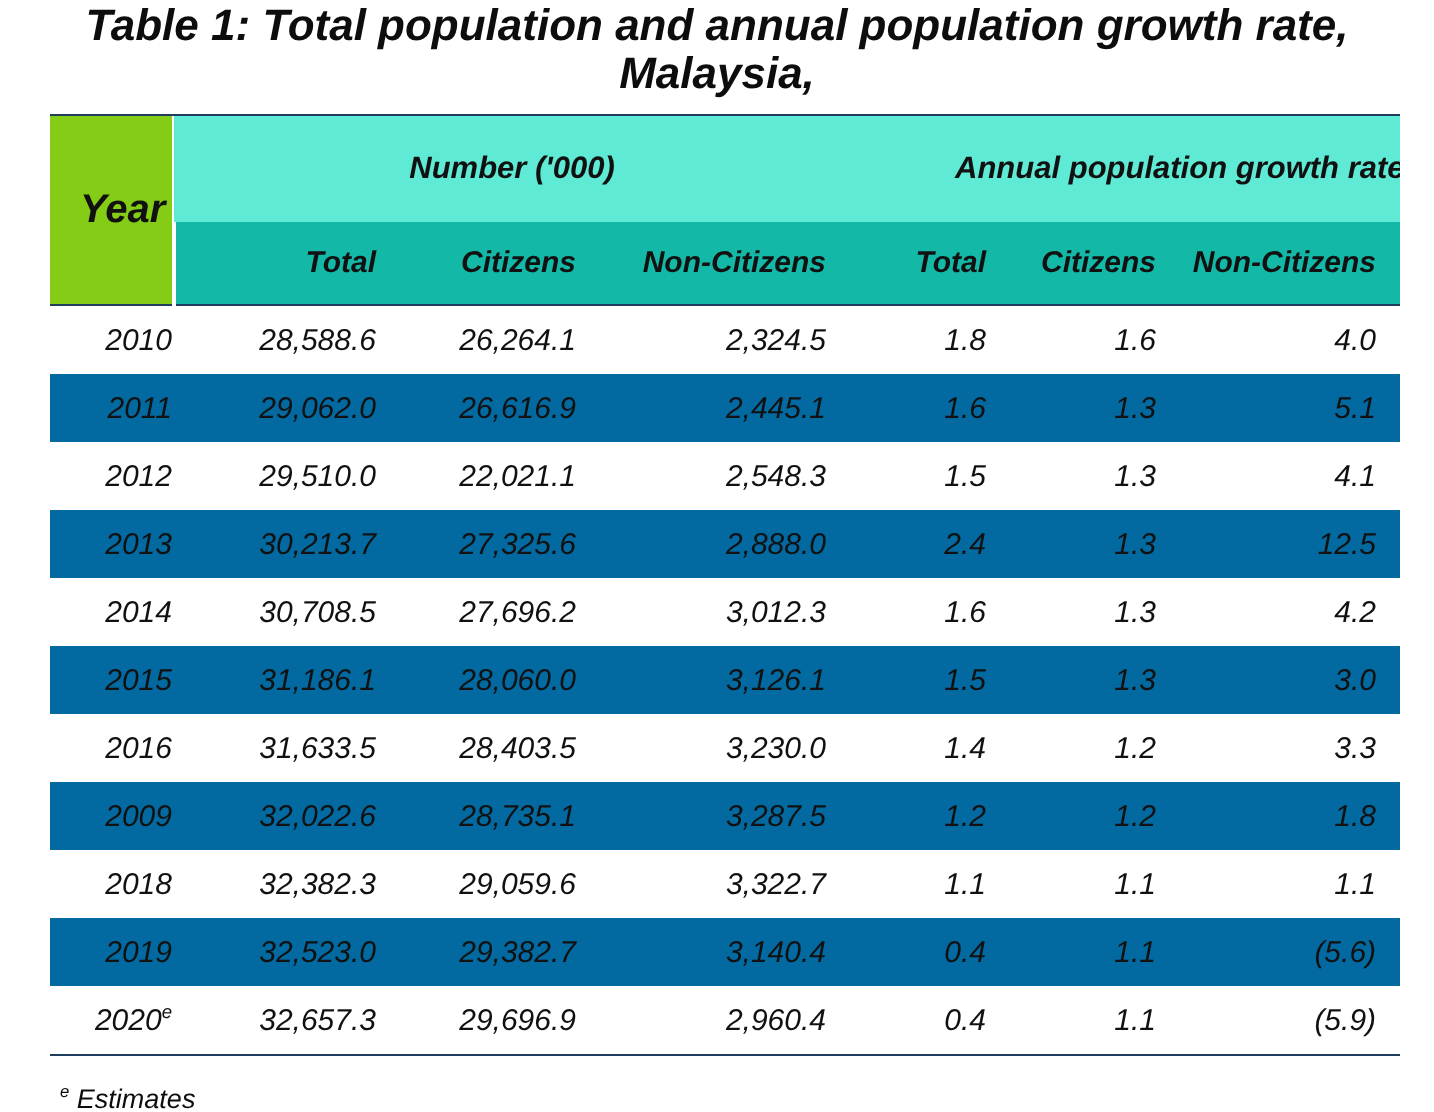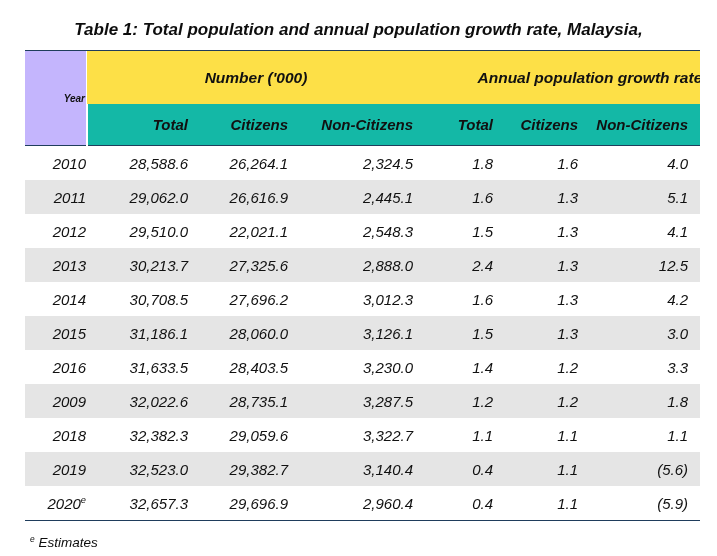--- a/index.html
+++ b/index.html
@@ -4,52 +4,52 @@
 <style>
   html, body {
     margin: 0; padding: 0;
     width: 717px; height: 556px;
     background: #ffffff;
     font-family: "Liberation Sans", sans-serif;
     color: #111111;
     overflow: hidden;
   }
   .title {
-    padding-top: 18px;
+    padding-top: 1px;
     text-align: center;
     font-style: italic;
     font-weight: bold;
-    font-size: 17px;
+    font-size: 22px;
     line-height: 24px;
     color: #0d0d0d;
   }
   table.pop-table {
     border-collapse: collapse;
     table-layout: fixed;
     width: 675px;
     margin: 8px 0 0 25px;
     border-top: 1.5px solid #1f3d5c;
   }
   th, td { font-style: italic; overflow: hidden; white-space: nowrap; }
   .group-head {
     font-weight: bold;
     font-size: 15.5px;
     text-align: center;
     vertical-align: middle;
     height: 53px;
-    background: #fde047;
+    background: #5eead4;
     padding: 0;
     line-height: 21px;
   }
   .growth-wrap { display: inline-block; width: 170px; }
   .year-head {
-    background: #c4b5fd;
-    font-weight: bold;
-    font-size: 10px;
-    text-align: right;
+    background: #84cc16;
+    font-weight: bold;
+    font-size: 20px;
+    text-align: left;
     padding-left: 15px;
     vertical-align: middle;
     border-bottom: 1.5px solid #1f3d5c;
   }
   .sub-row th {
     background: #14b8a6;
     font-weight: bold;
     font-size: 15px;
     text-align: right;
     padding: 0 12px 0 0;
@@ -58,21 +58,21 @@
     border-bottom: 1.5px solid #1f3d5c;
   }
   .sub-row th.band-start { border-left: 2px solid #ffffff; }
   tbody td {
     font-size: 15px;
     height: 32px;
     vertical-align: middle;
   }
   .year-cell { text-align: right; padding-left: 12px; }
   .num-cell  { text-align: right; padding-right: 12px; }
-  tr.shaded  { background: #e5e5e5; }
+  tr.shaded  { background: #0369a1; }
   tbody tr:last-child td { border-bottom: 1.5px solid #1f3d5c; }
   sup { font-size: 0.62em; line-height: 0; }
   .footnote {
     margin: 14px 0 0 30px;
     font-style: italic;
     font-size: 13.5px;
     color: #0d0d0d;
   }
 </style>
 </head>

